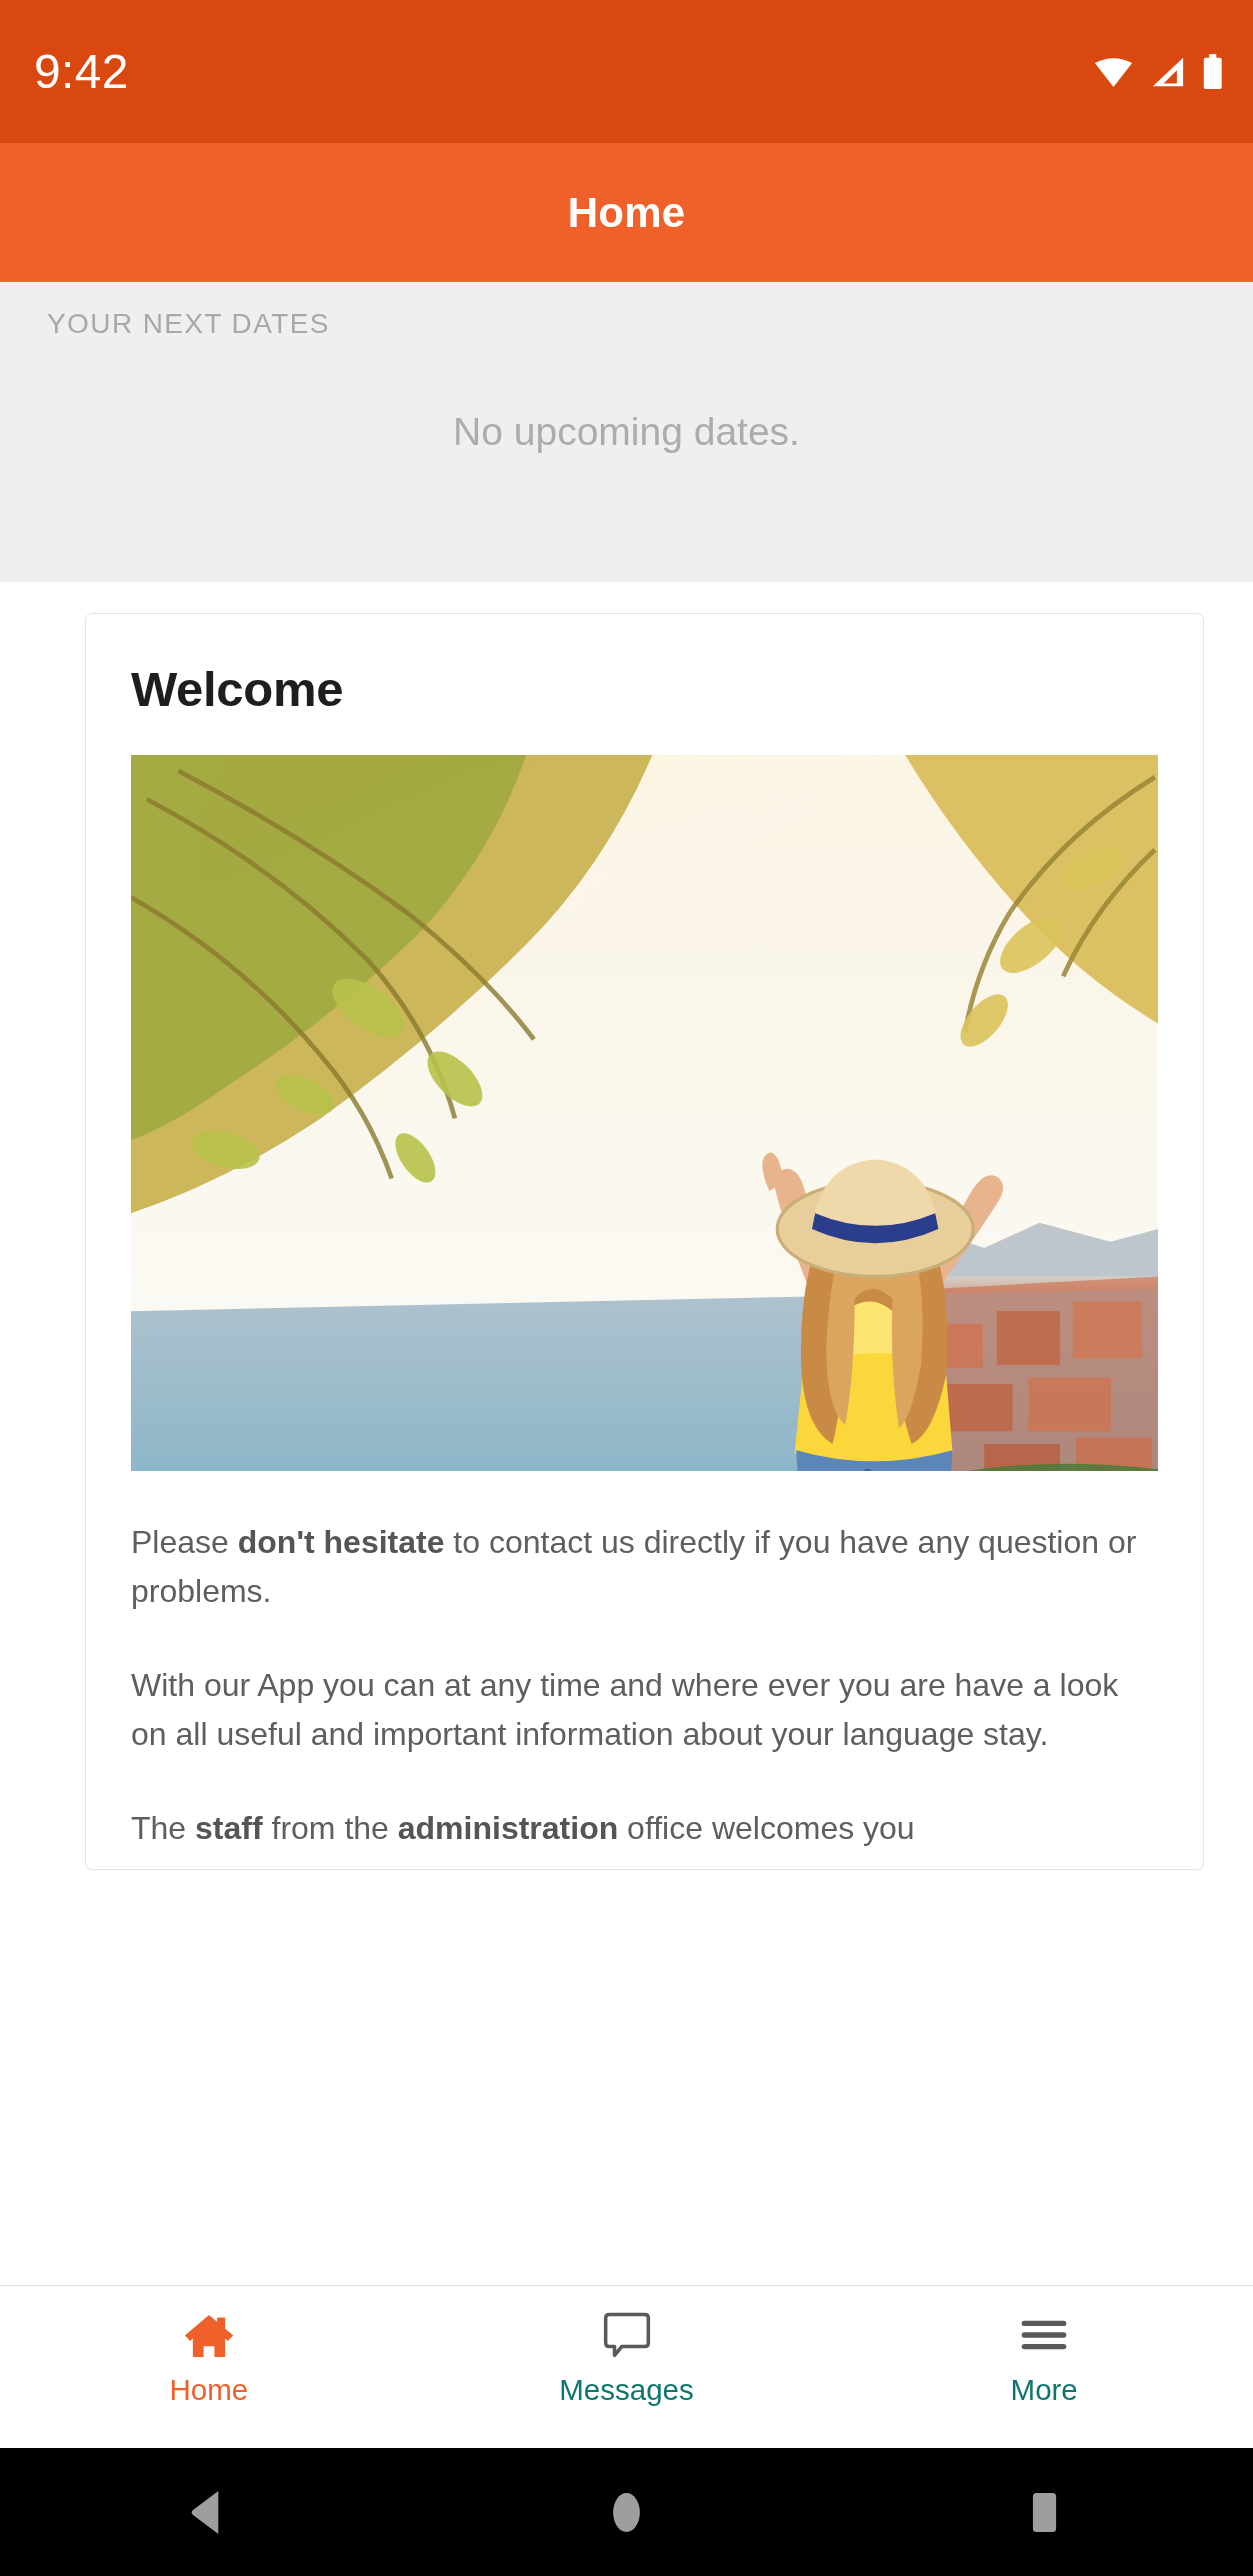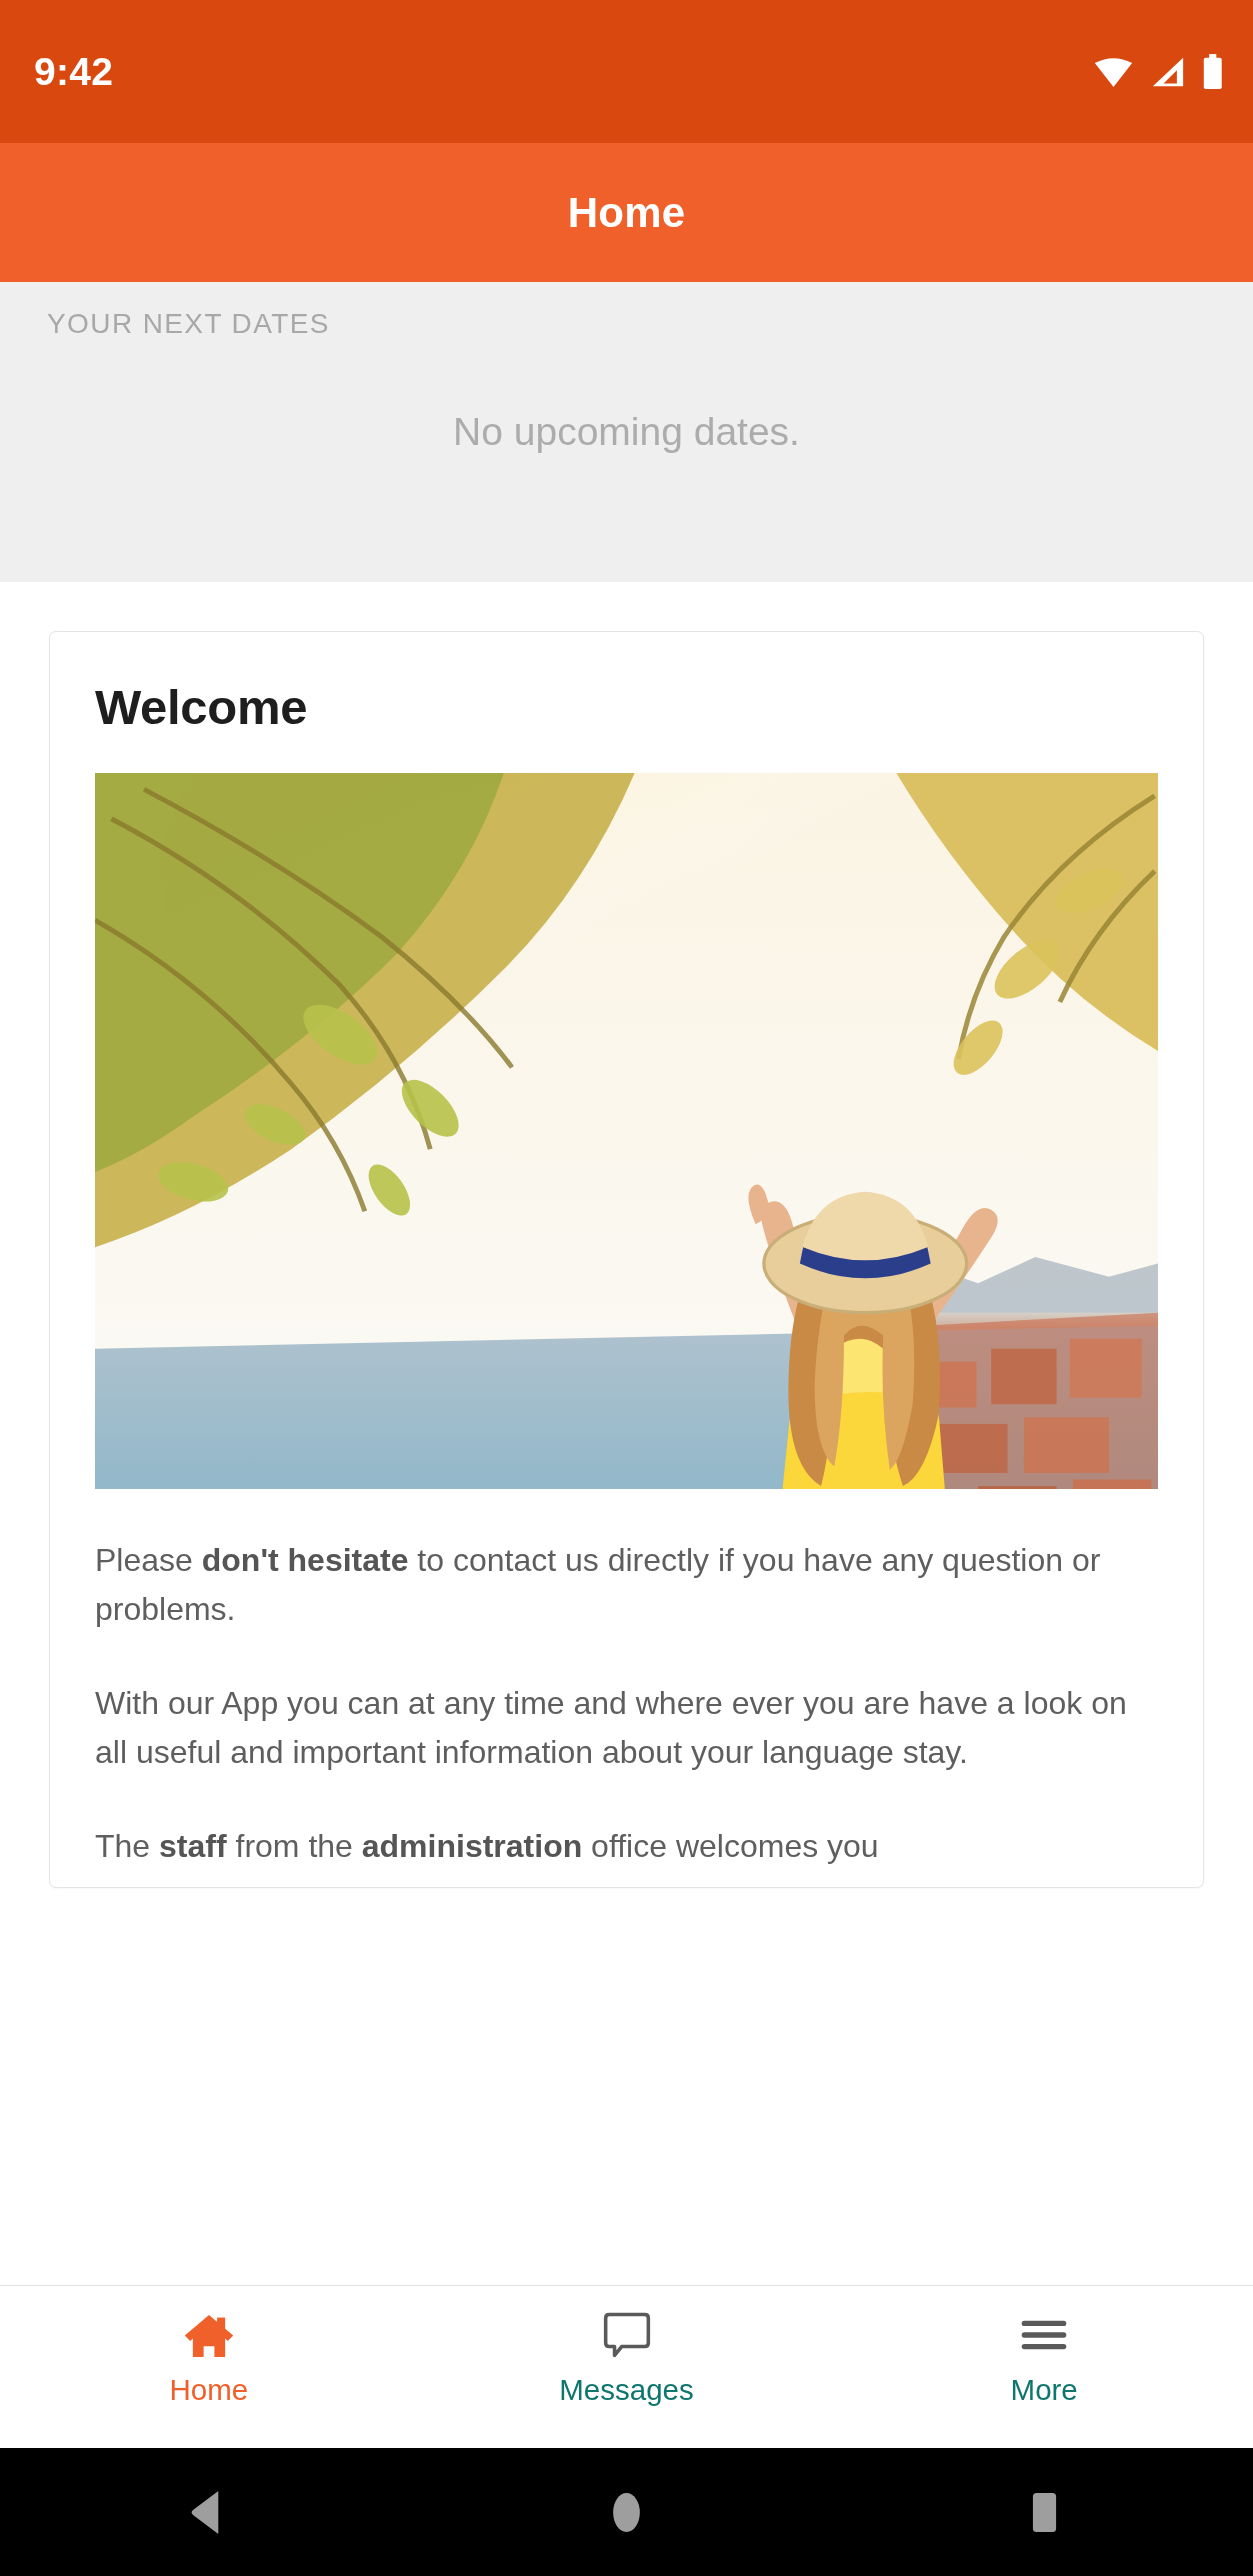--- a/index.html
+++ b/index.html
@@ -20,23 +20,23 @@
   .status-bar {
     height:143px;
     background:#D9480F;
     display:flex; align-items:center;
     justify-content:space-between;
     padding:0 30px 0 34px;
     flex:none;
   }
   .status-time {
     color:#ffffff;
-    font-size:39px;
+    font-size:48px;
     letter-spacing:0.3px;
-    font-weight:700;
+    font-weight:400;
     line-height:1;
   }
   .status-icons { display:flex; align-items:center; gap:15px; }
   .status-icons svg { display:block; }
 
   
   .app-bar {
     height:139px;
     background:#F0602A;
     display:flex; align-items:center; justify-content:center;
@@ -73,21 +73,22 @@
     color:#ACACAC;
     font-weight:400;
   }
 
   
   .content {
     flex:1 1 auto;
     background:#ffffff;
     position:relative;
     overflow:hidden;
-    padding:49px 49px 0 49px;
+    padding:31px 49px 0 49px;
+    margin-left:36px;
   }
 
   .card {
     background:#ffffff;
     border:0.9px solid #E4E4E4;
     border-radius:7.2px;
     box-shadow:0 0.9px 1.8px rgba(0,0,0,0.035);
     padding:0 0 16px 0;
     min-height:894px;
   }

